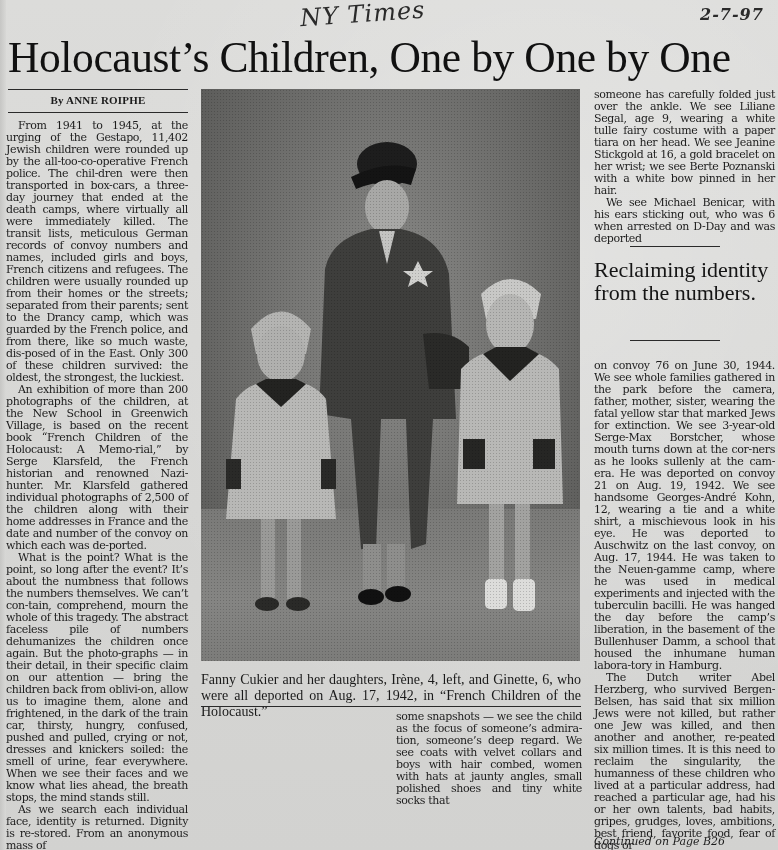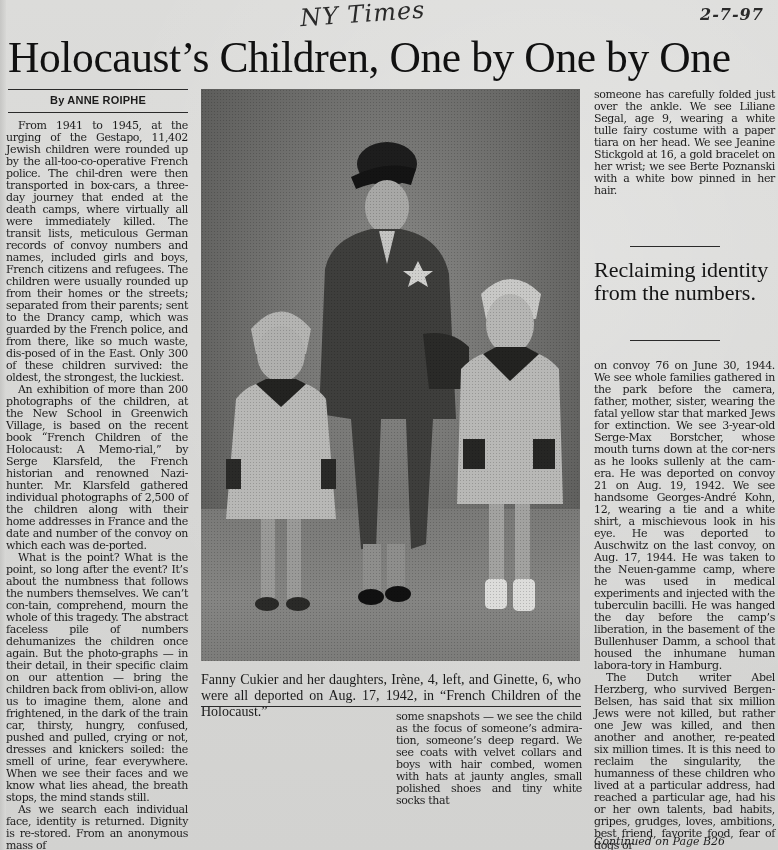--- a/index.html
+++ b/index.html
@@ -31,21 +31,21 @@
   .col p { margin:0; text-indent:12px; }
   .col p.noindent { text-indent:0; }
   .col-left { left:6px; top:120px; width:182px; }
   .col-mid1 { left:200px; top:711px; width:186px; }
   .col-mid2 { left:396px; top:711px; width:186px; }
   .col-right1 { left:594px; top:89px; width:181px; }
   .col-right2 { left:594px; top:360px; width:181px; }
   .rule { position:absolute; background:#2a2a2a; height:1.2px; }
   .byline {
     position:absolute; left:8px; top:94px; width:180px; text-align:center;
-    font-family:Liberation Sans, sans-serif; font-size:11px; font-weight:bold; letter-spacing:0.2px;
+    font-family:Liberation Serif, serif; font-size:11px; font-weight:bold; letter-spacing:0.2px;
   }
   .photo {
     position:absolute; left:201px; top:89px; width:379px; height:572px;
     background:
       radial-gradient(ellipse at 50% 40%, #8a8a88 0%, #6d6d6b 55%, #555553 100%);
     overflow:hidden;
   }
   .photo .halftone {
     position:absolute; inset:0;
     background-image:radial-gradient(circle, rgba(0,0,0,0.18) 0.8px, transparent 1px);
@@ -138,20 +138,21 @@
 <div class="rule" style="left:201px; top:706px; width:380px;"></div>
 
 <div class="col col-mid1">
 </div>
 <div class="col col-mid2">
   <p class="noindent">some snapshots — we see the child as the focus of someone’s admira-tion, someone’s deep regard. We see coats with velvet collars and boys with hair combed, women with hats at jaunty angles, small polished shoes and tiny white socks that</p>
 </div>
 
 <div class="col col-right1">
   <p class="noindent">someone has carefully folded just over the ankle. We see Liliane Segal, age 9, wearing a white tulle fairy costume with a paper tiara on her head. We see Jeanine Stickgold at 16, a gold bracelet on her wrist; we see Berte Poznanski with a white bow pinned in her hair.</p>
+  <p>We see Michael Benicar, with his ears sticking out, who was 6 when arrested on D-Day and was deported</p>
 </div>
 
 <div class="rule" style="left:630px; top:246px; width:90px;"></div>
 <div class="subhead">Reclaiming identity from the numbers.</div>
 <div class="rule" style="left:630px; top:340px; width:90px;"></div>
 
 <div class="col col-right2">
   <p class="noindent">on convoy 76 on June 30, 1944. We see whole families gathered in the park before the camera, father, mother, sister, wearing the fatal yellow star that marked Jews for extinction. We see 3-year-old Serge-Max Borstcher, whose mouth turns down at the cor-ners as he looks sullenly at the cam-era. He was deported on convoy 21 on Aug. 19, 1942. We see handsome Georges-André Kohn, 12, wearing a tie and a white shirt, a mischievous look in his eye. He was deported to Auschwitz on the last convoy, on Aug. 17, 1944. He was taken to the Neuen-gamme camp, where he was used in medical experiments and injected with the tuberculin bacilli. He was hanged the day before the camp’s liberation, in the basement of the Bullenhuser Damm, a school that housed the inhumane human labora-tory in Hamburg.</p>
   <p>The Dutch writer Abel Herzberg, who survived Bergen-Belsen, has said that six million Jews were not killed, but rather one Jew was killed, and then another and another, re-peated six million times. It is this need to reclaim the singularity, the humanness of these children who lived at a particular address, had reached a particular age, had his or her own talents, bad habits, gripes, grudges, loves, ambitions, best friend, favorite food, fear of dogs or</p>
 </div>

